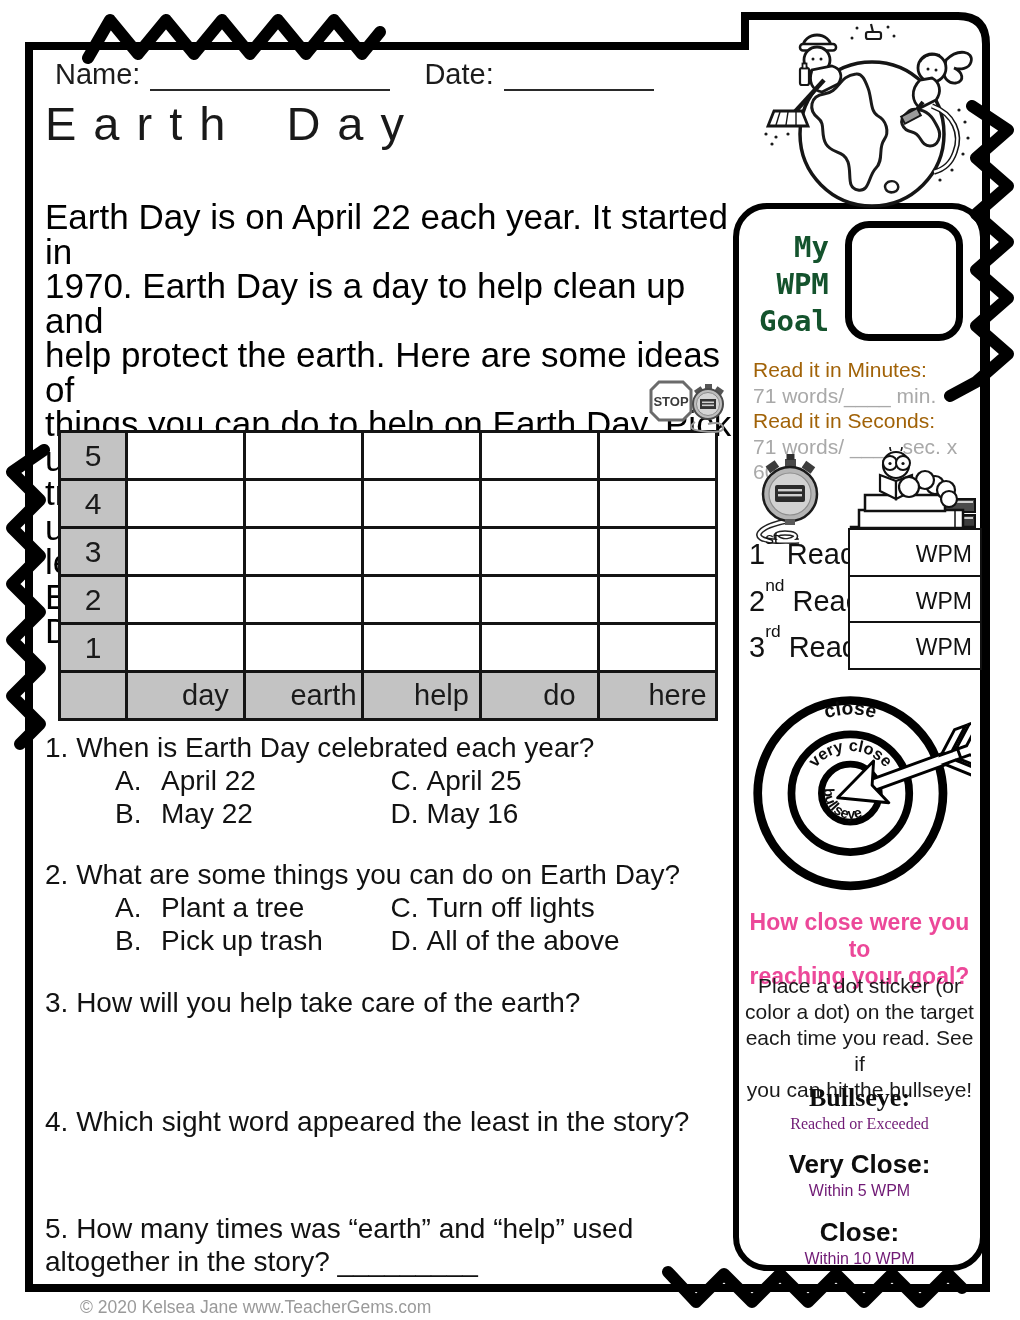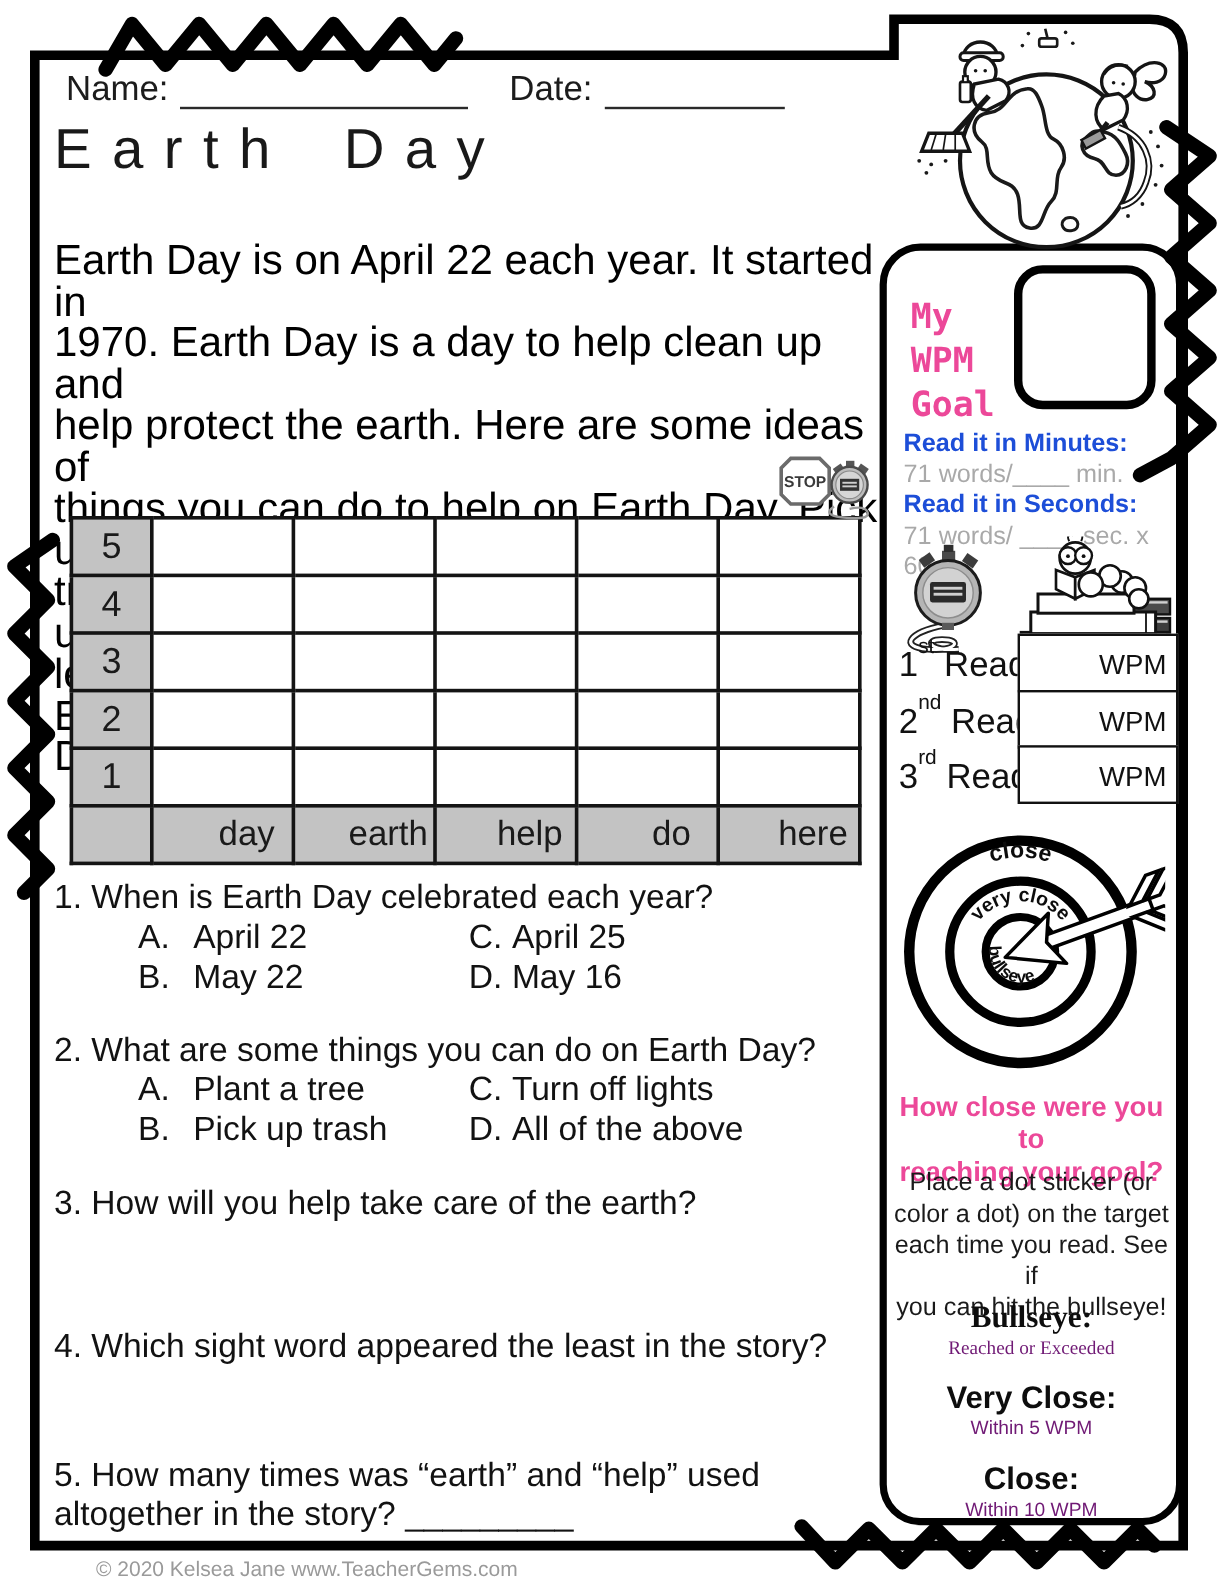--- a/index.html
+++ b/index.html
@@ -37,24 +37,24 @@
   .opt { display:flex; width:350px; }
   .opt.left { padding-left:70px; }
   .opt .letter { width:46px; flex:0 0 auto; }
   .opt.right .letter { width:36px; }
 
   .footer { position:absolute; left:80px; top:1297px; font-size:17.5px; color:#9a9a9a; z-index:2; }
 
   
   .panel { position:absolute; left:733px; top:203px; width:253px; height:1068px; border:6px solid #000; border-radius:34px; background:#fff; z-index:2; }
   .panel-inner { position:relative; width:100%; height:100%; }
-  .goal-title { position:absolute; left:20px; top:36px; font-family:"DejaVu Sans Mono", monospace; font-weight:bold; font-size:29px; line-height:37px; white-space:pre-line; color:#ec4899; }
+  .goal-title { position:absolute; left:20px; top:20px; font-family:"DejaVu Sans Mono", monospace; font-weight:bold; font-size:29px; line-height:37px; white-space:pre-line; color:#14532d;text-align:right; }
   .goal-box { position:absolute; left:106px; top:12px; width:118px; height:120px; border:7px solid #000; border-radius:24px; background:#fff; }
   .timing { position:absolute; left:14px; top:148px; font-size:21px; line-height:25.5px; }
-  .timing .lbl { color:#1d4ed8; font-weight:bold; }
+  .timing .lbl { color:#a16207; font-weight:normal; }
   .timing .frm { color:#a9a9a9; }
   .stopwatch-icon { position:absolute; left:10px; top:242px; }
   .bookworm-icon { position:absolute; left:110px; top:238px; }
   .read-row { position:absolute; left:6px; width:238px; height:49px; }
   .read-label { position:absolute; left:4px; top:9px; font-size:29px; color:#111; }
   .read-label sup { font-size:0.6em; position:relative; top:-0.5em; }
   .wpm-box { position:absolute; left:103px; top:0; width:134px; height:49px; border:2.5px solid #111; background:#fff; }
   .wpm-box .wpm { position:absolute; right:8px; top:11px; font-size:23px; color:#111; }
   .target-icon { position:absolute; left:10px; top:478px; }
   .goal-question { position:absolute; left:0; top:700px; width:100%; text-align:center; font-weight:bold; font-size:23px; line-height:27px; white-space:pre-line; color:#ec4899; }

